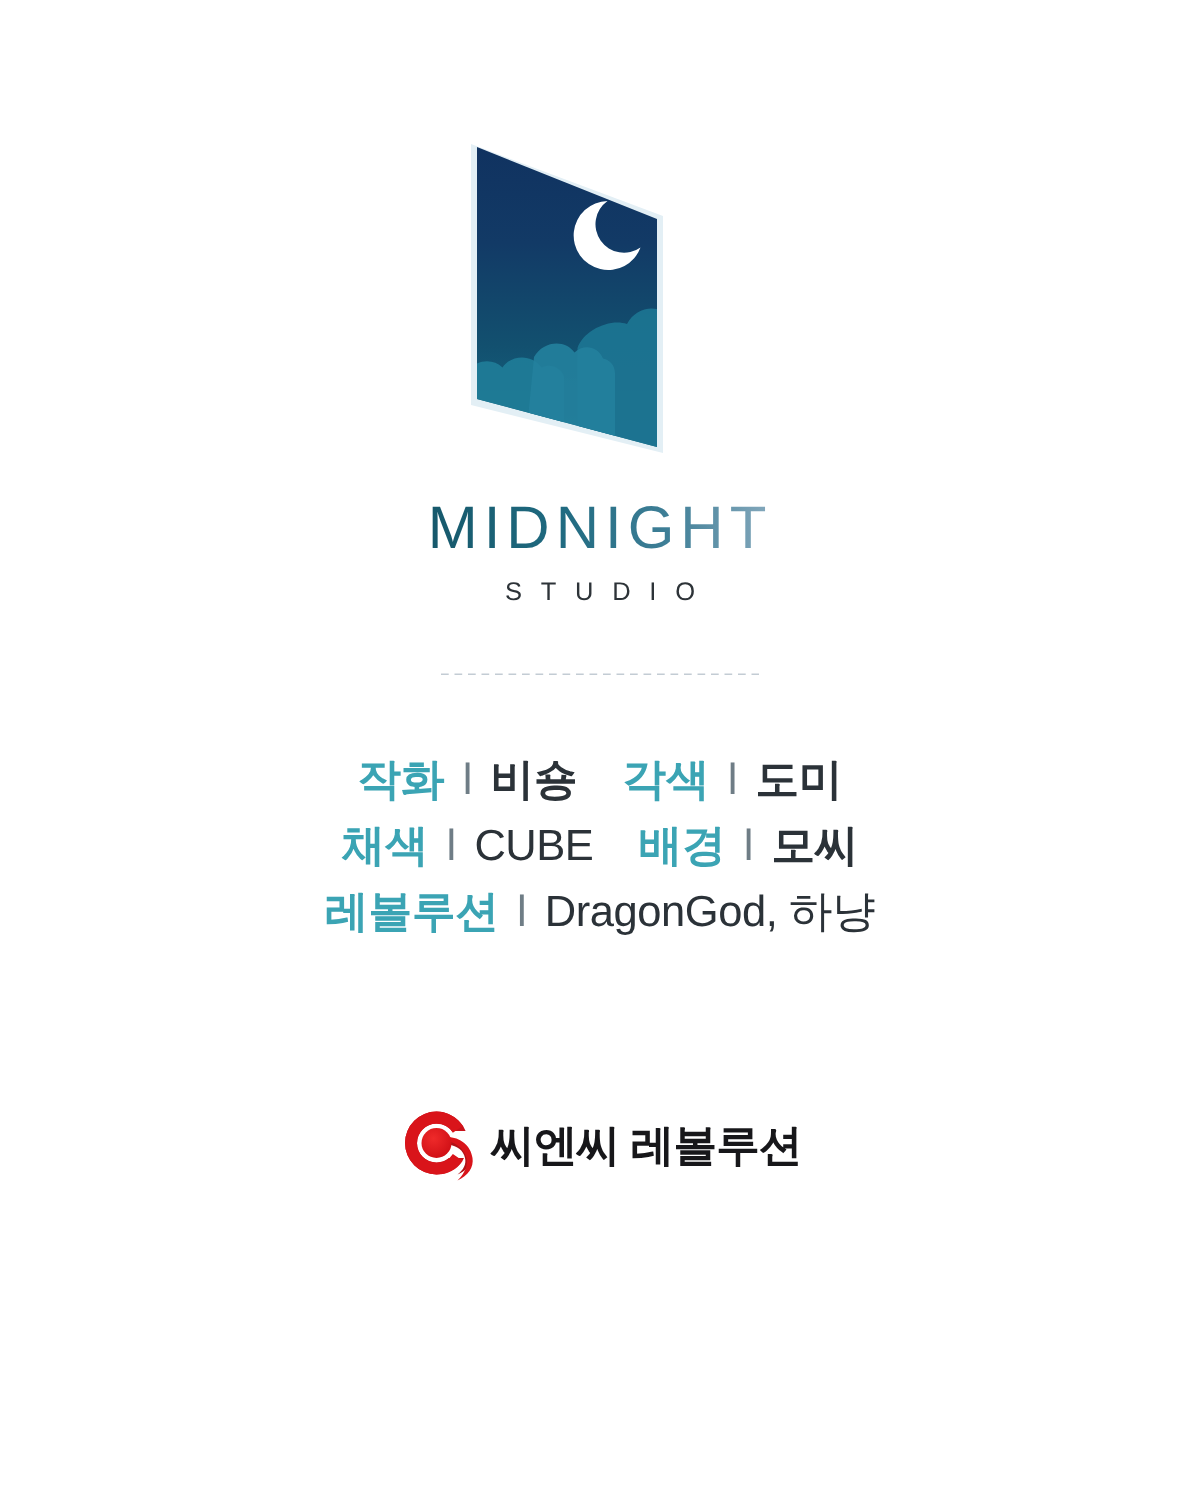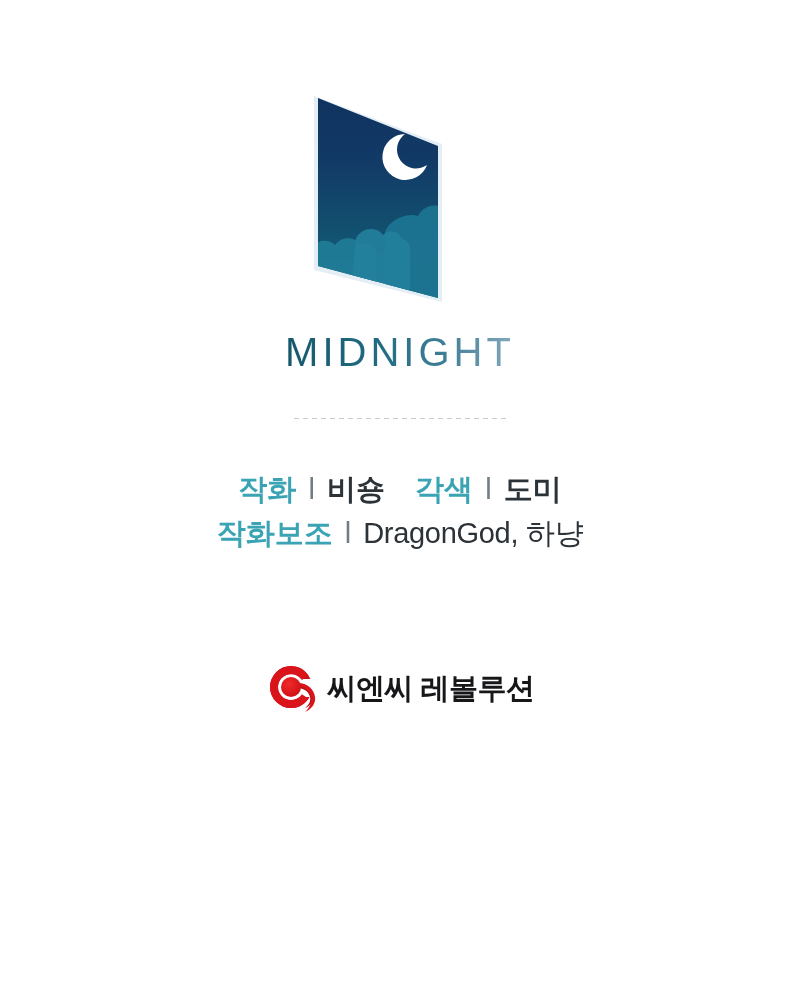--- a/index.html
+++ b/index.html
@@ -160,39 +160,49 @@
 
         <g>
           <path d="M105 46 a23 23 0 1 0 22 31 a19 19 0 1 1 -22 -31 Z" fill="#ffffff"></path>
         </g>
       </g>
     </svg>
   </div>
 
   <div class="wordmark-wrap">
     <div class="wordmark-main">MIDNIGHT</div>
+    <div class="wordmark-sub">STUDIO</div>
   </div>
 
   <div class="divider"></div>
 
   <div class="credits">
 
     <div class="credit-line">
       <span class="credit-label">작화</span>
       <span class="credit-sep">l</span>
       <span class="credit-value">비숑</span>
       <span class="credit-gap"></span>
       <span class="credit-label">각색</span>
       <span class="credit-sep">l</span>
       <span class="credit-value">도미</span>
     </div>
 
-
     <div class="credit-line">
-      <span class="credit-label">작화보조</span>
+      <span class="credit-label">채색</span>
+      <span class="credit-sep">l</span>
+      <span class="credit-value latin">CUBE</span>
+      <span class="credit-gap"></span>
+      <span class="credit-label">배경</span>
+      <span class="credit-sep">l</span>
+      <span class="credit-value">모씨</span>
+    </div>
+
+    <div class="credit-line">
+      <span class="credit-label">레볼루션</span>
       <span class="credit-sep">l</span>
       <span class="credit-value latin">DragonGod, 하냥</span>
     </div>
 
 
 
   </div>
 
   <div class="publisher">
     <svg class="publisher-mark" viewBox="0 0 52 52" xmlns="http://www.w3.org/2000/svg">

